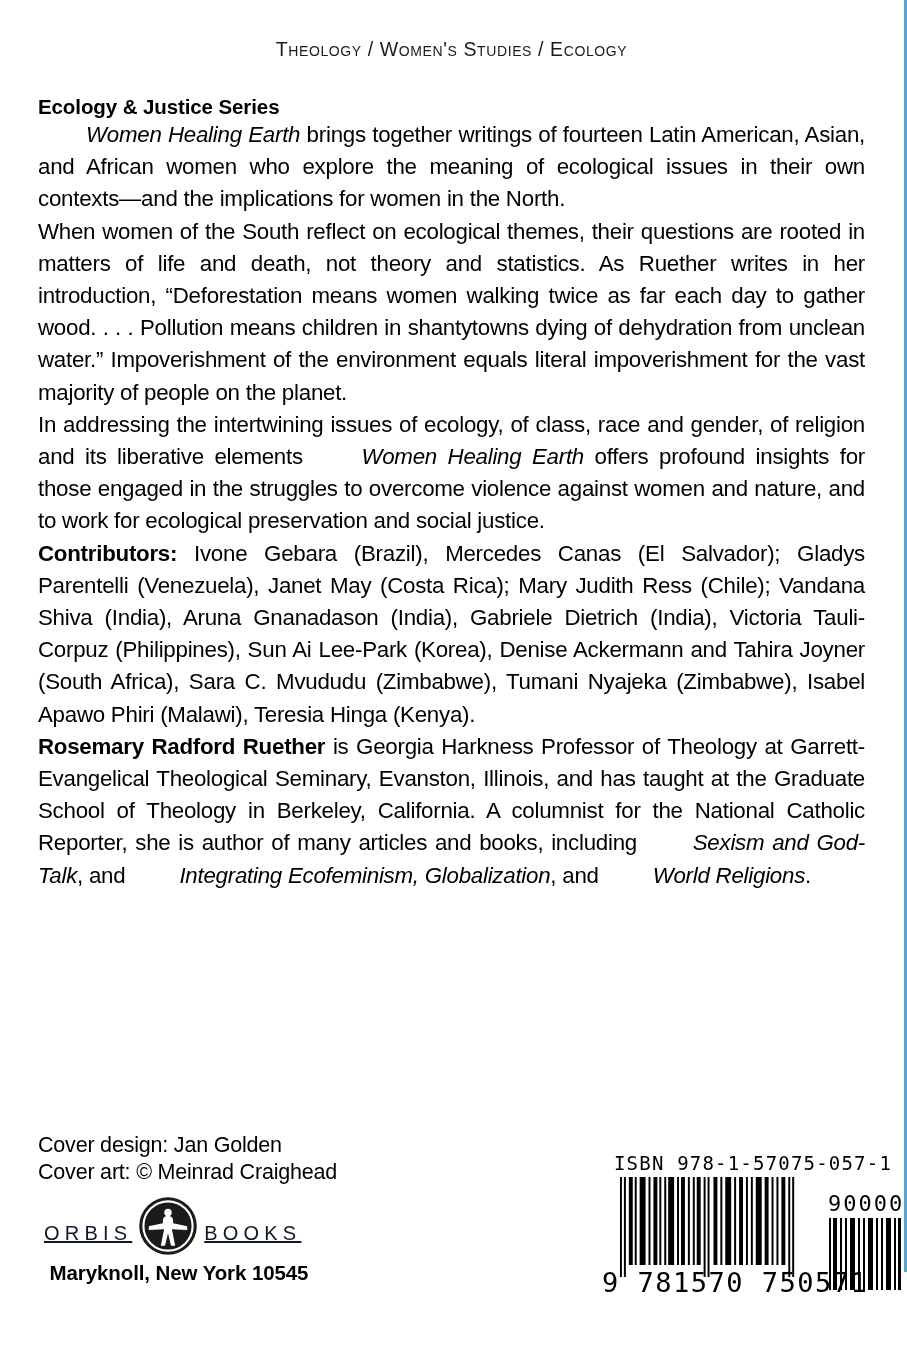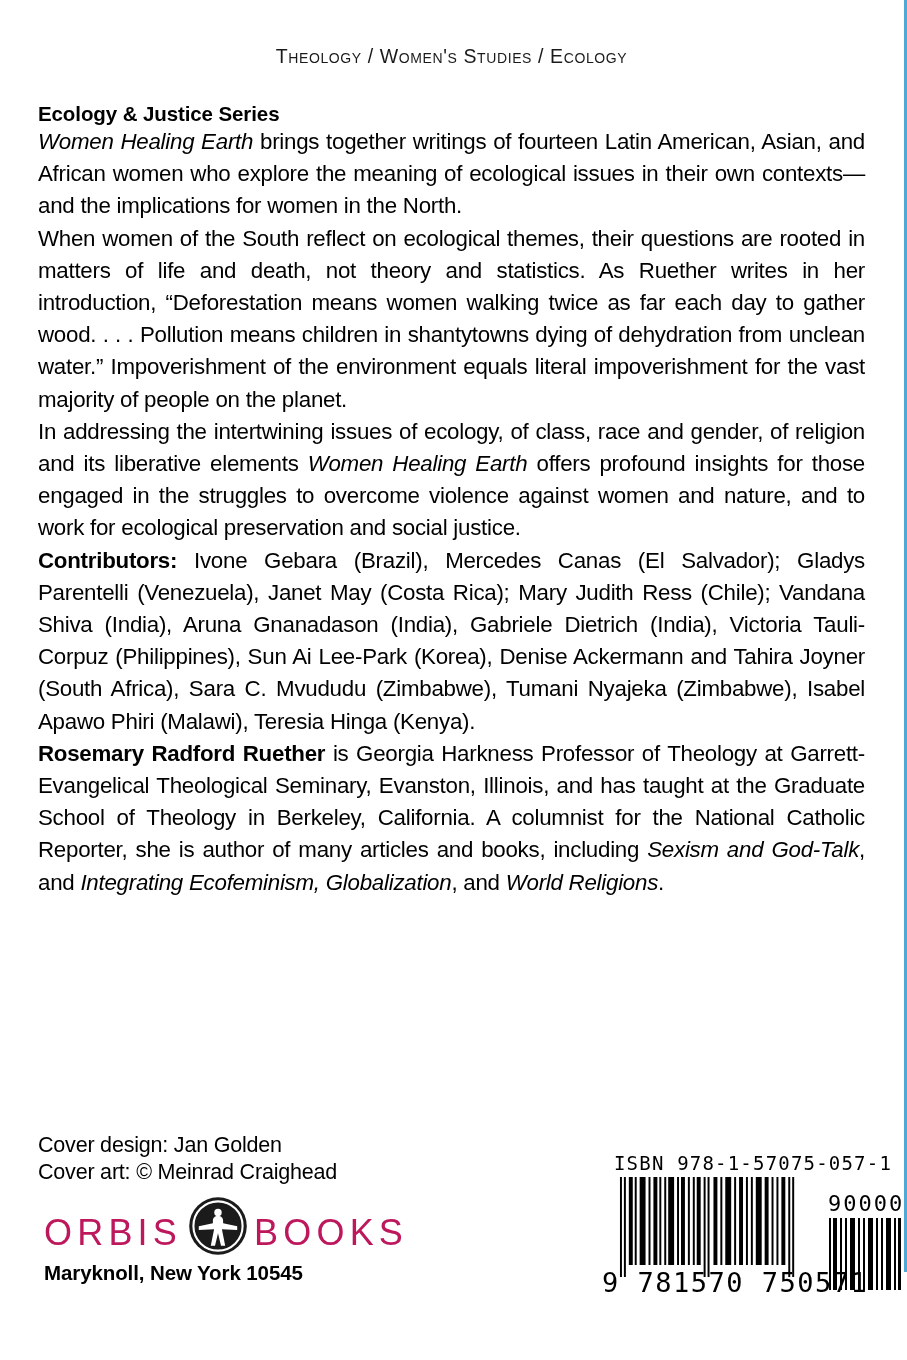--- a/index.html
+++ b/index.html
@@ -27,21 +27,21 @@
     background: #4ea8d8;
   }
 
   .page {
     position: absolute;
     left: 0;
     top: 0;
     width: 907px;
     height: 1360px;
     box-sizing: border-box;
-    padding: 7px 42px 0 38px;
+    padding: 0 42px 0 38px;
   }
 
   .category-line {
     text-align: center;
     font-size: 19.5px;
     letter-spacing: 0.6px;
     margin-top: 38px;
     color: #1a1a1a;
     font-variant: small-caps;
     white-space: nowrap;
@@ -62,21 +62,21 @@
     letter-spacing: -0.25px;
     word-spacing: 0px;
   }
 
   .p1 { margin-top: 27px; }
   .p2 { margin-top: 27px; }
   .p3 { margin-top: 29px; }
   .p4 { margin-top: 30px; }
   .p5 { margin-top: 30px; }
 
-  .it { font-style: italic; }
+  .it { font-style: italic; margin-left: 48px; }
   .bd { font-weight: bold; }
 
   .credits {
     position: absolute;
     left: 38px;
     top: 1132px;
     font-size: 21.5px;
     line-height: 26.5px;
     letter-spacing: -0.2px;
   }
@@ -87,38 +87,40 @@
     left: 44px;
     top: 1196px;
     width: 270px;
   }
   .logo-row {
     display: flex;
     align-items: center;
     height: 60px;
   }
   .logo-word {
-    font-size: 36px;
+    font-size: 20px;
     letter-spacing: 5.2px;
     font-weight: 500;
-    color: #be185d;
+    color: #0f172a;
     line-height: 1;
     padding-top: 14px;
+    text-decoration: underline;
   }
   .logo-mark {
     width: 60px;
     height: 60px;
     margin: 0 6px;
     flex: 0 0 auto;
   }
   .imprint-line {
     margin-top: 5px;
     font-size: 20.5px;
     font-weight: bold;
     letter-spacing: -0.1px;
+    text-align: center;
   }
 
   
   .barcode-block {
     position: absolute;
     left: 596px;
     top: 1152px;
     width: 306px;
   }
   .isbn-text {

